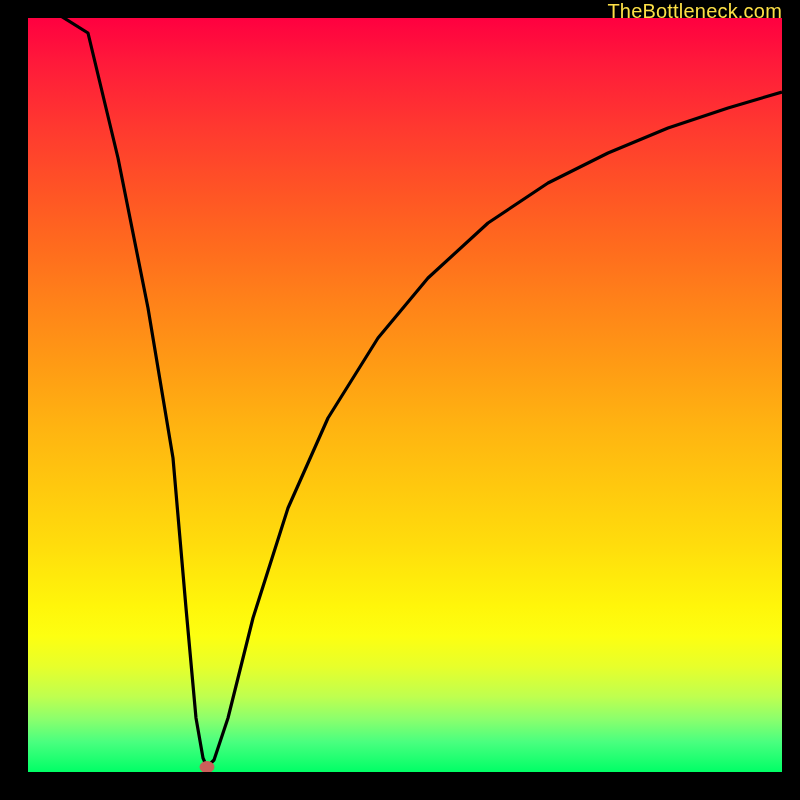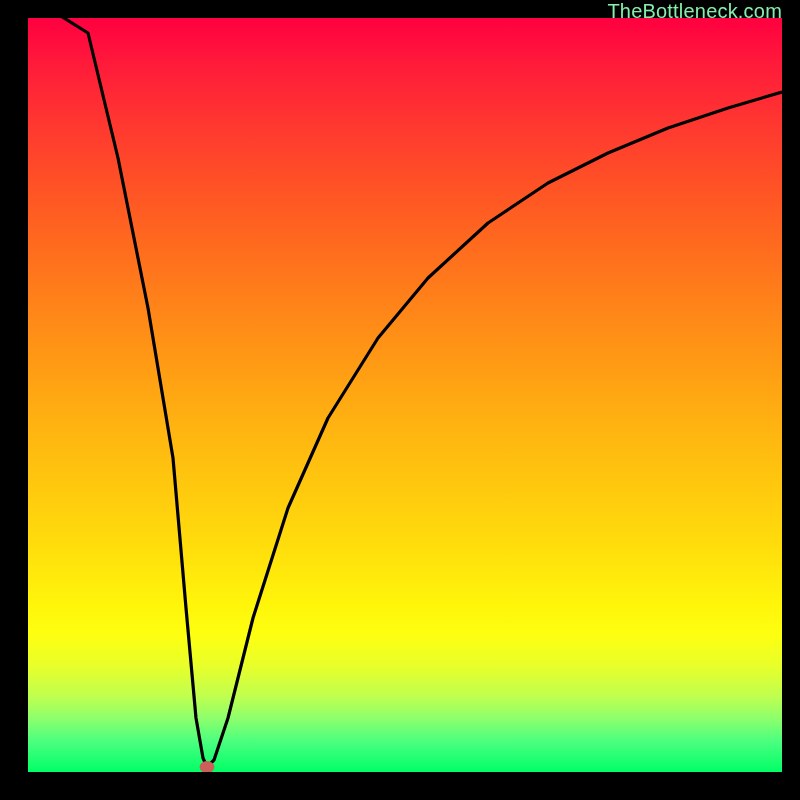--- a/index.html
+++ b/index.html
@@ -36,21 +36,21 @@
       #00ff66 100%
     );
   }
   .watermark {
     position: absolute;
     top: 0px;
     right: 18px;
     font-family: Arial, Helvetica, sans-serif;
     font-size: 20px;
     font-weight: 500;
-    color: #86efac;
+    color: #fde047;
     letter-spacing: 0.2px;
   }
   .svg-overlay {
     position: absolute;
     left: 28px;
     top: 18px;
     width: 754px;
     height: 754px;
     pointer-events: none;
   }

